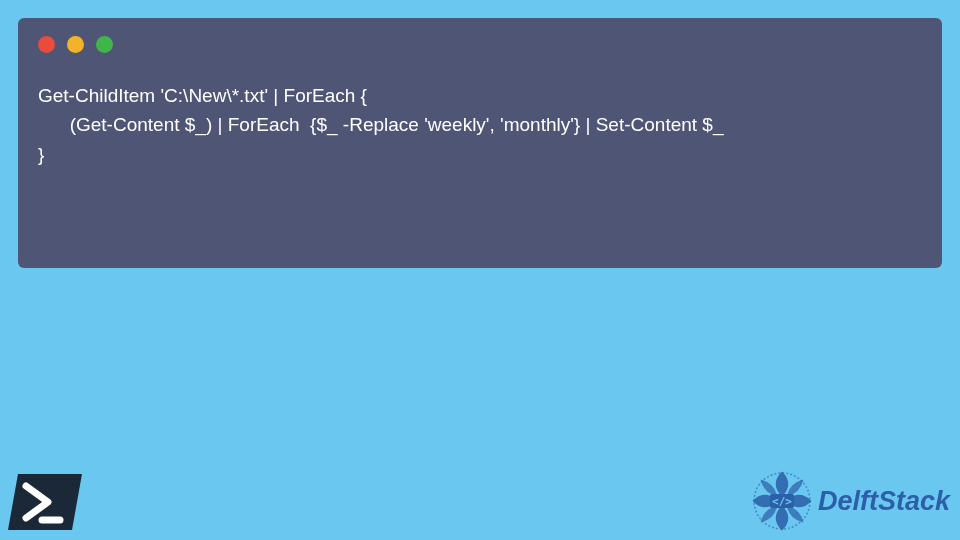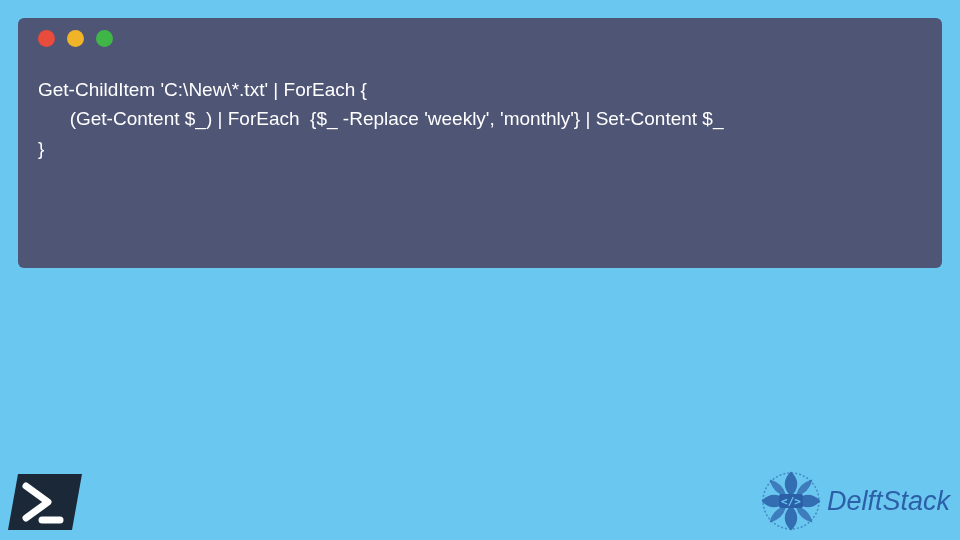--- a/index.html
+++ b/index.html
@@ -16,21 +16,21 @@
       overflow: hidden;
     }
     .code-window {
       position: absolute;
       top: 18px;
       left: 18px;
       right: 18px;
       height: 250px;
       background: #4f5575;
       border-radius: 6px;
-      padding: 12px 20px;
+      padding: 18px 20px;
     }
     .window-controls {
       display: flex;
       gap: 12px;
       margin-bottom: 28px;
     }
     .dot {
       width: 17px;
       height: 17px;
       border-radius: 50%;
@@ -60,21 +60,21 @@
       align-items: center;
       gap: 5px;
     }
     .logo-ornament {
       width: 62px;
       height: 62px;
     }
     .logo-text {
       font-size: 27px;
       color: #2b5fa8;
-      font-weight: 400;
+      font-weight: 700;
       font-style: italic;
       font-family: "Segoe UI", Arial, sans-serif;
     }
   </style>
 </head>
 <body>
 
 <div class="code-window">
   <div class="window-controls">
     <div class="dot dot-red"></div>

